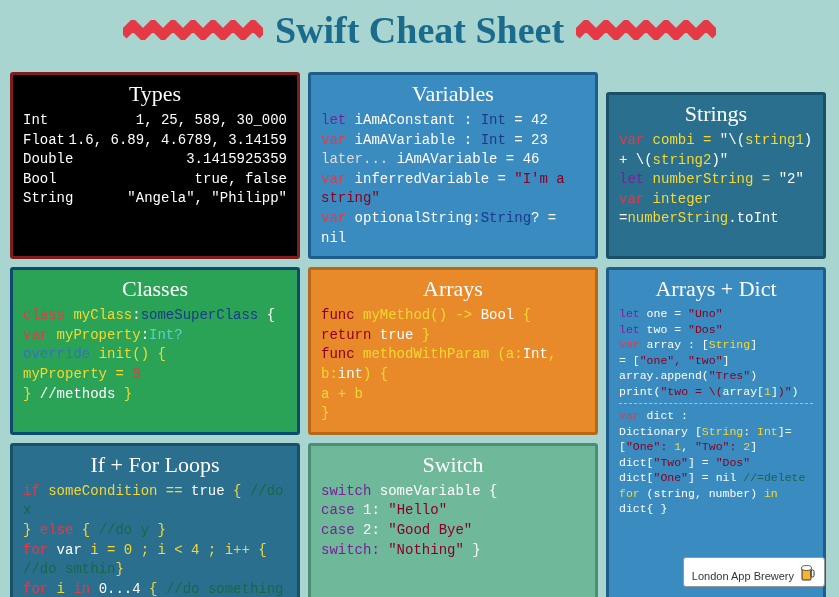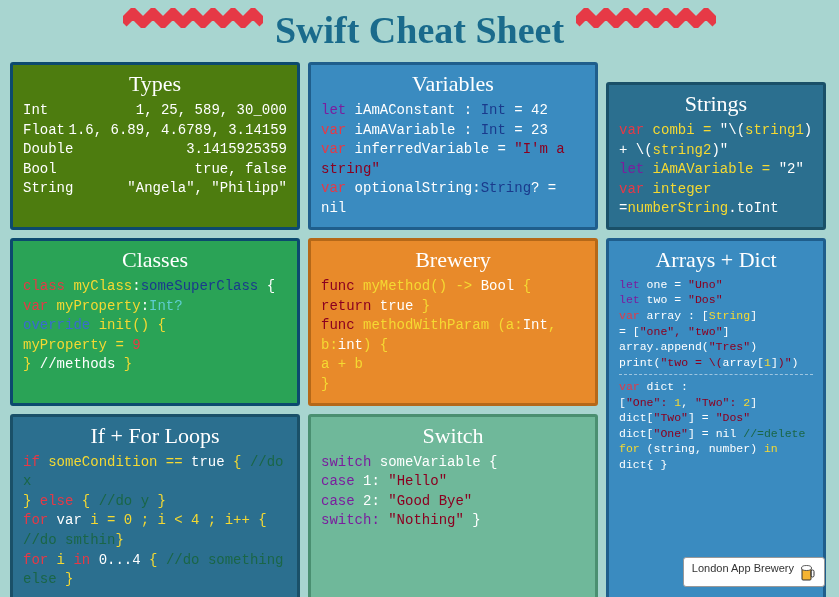--- a/index.html
+++ b/index.html
@@ -6,23 +6,24 @@
 body {
   width: 839px;
   height: 597px;
   background: #a8d5d0;
   font-family: Arial, Helvetica, sans-serif;
   padding: 8px 10px;
   overflow: hidden;
 }
 .header {
   display: flex;
+  align-items: center;
   justify-content: center;
   gap: 12px;
-  margin-bottom: 10px;
+  margin-bottom: 20px;
 }
 .title {
   font-size: 38px;
   font-weight: 600;
   color: #1a6b8c;
   font-family: "Georgia", serif;
 }
 .zigzag {
   width: 140px;
   height: 20px;
@@ -44,21 +45,21 @@
   font-size: 22px;
   font-weight: 400;
   margin-bottom: 4px;
   font-family: Georgia, serif;
 }
 .card-body {
   font-family: "Courier New", monospace;
   font-size: 14px;
   line-height: 1.4;
 }
-.types { background: #4d7c0f; border: 3px solid #0c4a6e; }
+.types { background: #000000; border: 3px solid #7f1d1d; }
 .types .card-body { display: flex; flex-direction: column; }
 .types .row { display: flex; justify-content: space-between; }
 .variables { background: #3a8bc0; border: 3px solid #1f5e8c; }
 .strings { background: #2b6f8f; border: 3px solid #1a5068; margin-top: 20px; }
 .classes { background: #2aa356; border: 3px solid #0c4a6e; grid-column: 1; }
 .methods { background: #e88a2a; border: 3px solid #b56818; }
 .arrays { background: #3a8bc0; border: 3px solid #1f5e8c; grid-row: 2 / span 2; grid-column: 3; font-size: 12px; }
 .arrays .card-body { font-size: 11.5px; line-height: 1.35; }
 .loops { background: #2b6f8f; border: 3px solid #1a5068; }
 .switch { background: #6fb89a; border: 3px solid #4a8f71; }
@@ -67,21 +68,21 @@
   align-self: end;
   justify-self: end;
   margin-top: -42px;
 }
 .brewery {
   background: #fff;
   border: 1px solid #999;
   border-radius: 3px;
   padding: 4px 8px;
   display: flex;
-  align-items: flex-start;
+  align-items: flex-end;
   gap: 6px;
   font-size: 11px;
   color: #333;
 }
 .red { color: #e63946; }
 .darkred { color: #8b0020; }
 .yellow { color: #f5d932; }
 .white { color: #ffffff; }
 .purple { color: #7a1e9e; text-align: center; }
 .dblue { color: #1a3a8c; }
@@ -135,49 +136,50 @@
           <span>"Angela",  "Philipp"</span>
         </div>
       </div>
   </div>
 
   <div class="card variables">
     <div class="card-title">Variables</div>
     <div class="card-body">
         <div><span class="purple">let </span><span class="white">iAmAConstant : </span><span class="dblue">Int</span><span class="white"> = 42</span></div>
         <div><span class="red">var </span><span class="white">iAmAVariable : </span><span class="dblue">Int</span><span class="white"> = 23</span></div>
+        <div><span class="gray">later...  </span><span class="white">iAmAVariable = 46</span></div>
         <div><span class="red">var </span><span class="white">inferredVariable = </span><span class="darkred">"I'm a string"</span></div>
         <div><span class="red">var </span><span class="white">optionalString:</span><span class="dblue">String</span><span class="white">? = nil</span></div>
       </div>
   </div>
 
   <div class="card strings">
     <div class="card-title">Strings</div>
     <div class="card-body">
         <div><span class="red">var </span><span class="yellow">combi = </span><span class="white">"\(</span><span class="yellow">string1</span><span class="white">)</span></div>
         <div><span class="white">+ \(</span><span class="yellow">string2</span><span class="white">)"</span></div>
-        <div><span class="purple">let </span><span class="yellow">iAmAVariable = </span><span class="white">"2"</span></div>
+        <div><span class="purple">let </span><span class="yellow">numberString = </span><span class="white">"2"</span></div>
         <div><span class="red">var </span><span class="yellow">integer</span></div>
         <div><span class="white">=</span><span class="yellow">numberString</span><span class="white">.toInt</span></div>
       </div>
   </div>
 
   <div class="card classes">
     <div class="card-title">Classes</div>
     <div class="card-body">
         <div><span class="red">class </span><span class="yellow">myClass</span><span class="white">:</span><span class="dblue">someSuperClass</span><span class="white"> {</span></div>
         <div><span class="red">  var </span><span class="yellow">myProperty</span><span class="white">:</span><span class="cyan">Int?</span></div>
         <div><span class="blue">  override </span><span class="yellow">init() {</span></div>
         <div><span class="yellow">    myProperty = </span><span class="red">9</span></div>
         <div><span class="yellow">  } </span><span class="white">//methods </span><span class="yellow">}</span></div>
       </div>
   </div>
 
   <div class="card methods">
-    <div class="card-title">Brewery</div>
+    <div class="card-title">Arrays</div>
     <div class="card-body">
         <div><span class="darkred">func </span><span class="yellow">myMethod() -&gt; </span><span class="white">Bool</span><span class="yellow"> {</span></div>
         <div><span class="darkred">  return </span><span class="white">true </span><span class="yellow">}</span></div>
         <div><span class="darkred">func </span><span class="yellow">methodWithParam (a:</span><span class="white">Int</span><span class="yellow">, b:</span><span class="white">int</span><span class="yellow">) {</span></div>
         <div><span class="yellow">   a + b</span></div>
         <div><span class="yellow">   }</span></div>
       </div>
   </div>
 
   <div class="card arrays">
@@ -187,20 +189,21 @@
           <div><span class="purple">let </span><span class="white">one = </span><span class="darkred">"Uno"</span></div>
           <div><span class="purple">let </span><span class="white">two = </span><span class="darkred">"Dos"</span></div>
           <div><span class="red">var </span><span class="white">array  :  [</span><span class="yellow">String</span><span class="white">]</span></div>
           <div><span class="white">= [</span><span class="darkred">"one", "two"</span><span class="white">]</span></div>
           <div><span class="white">  array.append(</span><span class="darkred">"Tres"</span><span class="white">)</span></div>
           <div><span class="white">print(</span><span class="darkred">"two = \(</span><span class="white">array[</span><span class="yellow">1</span><span class="white">]</span><span class="darkred">)"</span><span class="white">)</span></div>
         </div>
       <hr class="hr">
       <div>
           <div><span class="red">var </span><span class="white">dict :</span></div>
+          <div><span class="white">Dictionary [</span><span class="yellow">String</span><span class="white">: </span><span class="yellow">Int</span><span class="white">]=</span></div>
           <div><span class="white">[</span><span class="darkred">"One": </span><span class="yellow">1</span><span class="white">, </span><span class="darkred">"Two": </span><span class="yellow">2</span><span class="white">]</span></div>
           <div><span class="white">  dict[</span><span class="darkred">"Two"</span><span class="white">] = </span><span class="darkred">"Dos"</span></div>
           <div><span class="white">  dict[</span><span class="darkred">"One"</span><span class="white">] = nil </span><span class="dgreen">//=delete</span></div>
           <div><span class="yellow">for </span><span class="white">(string, number) </span><span class="yellow">in </span><span class="white">dict{ }</span></div>
         </div>
     </div>
   </div>
 
   <div class="card loops">
     <div class="card-title">If + For Loops</div>

